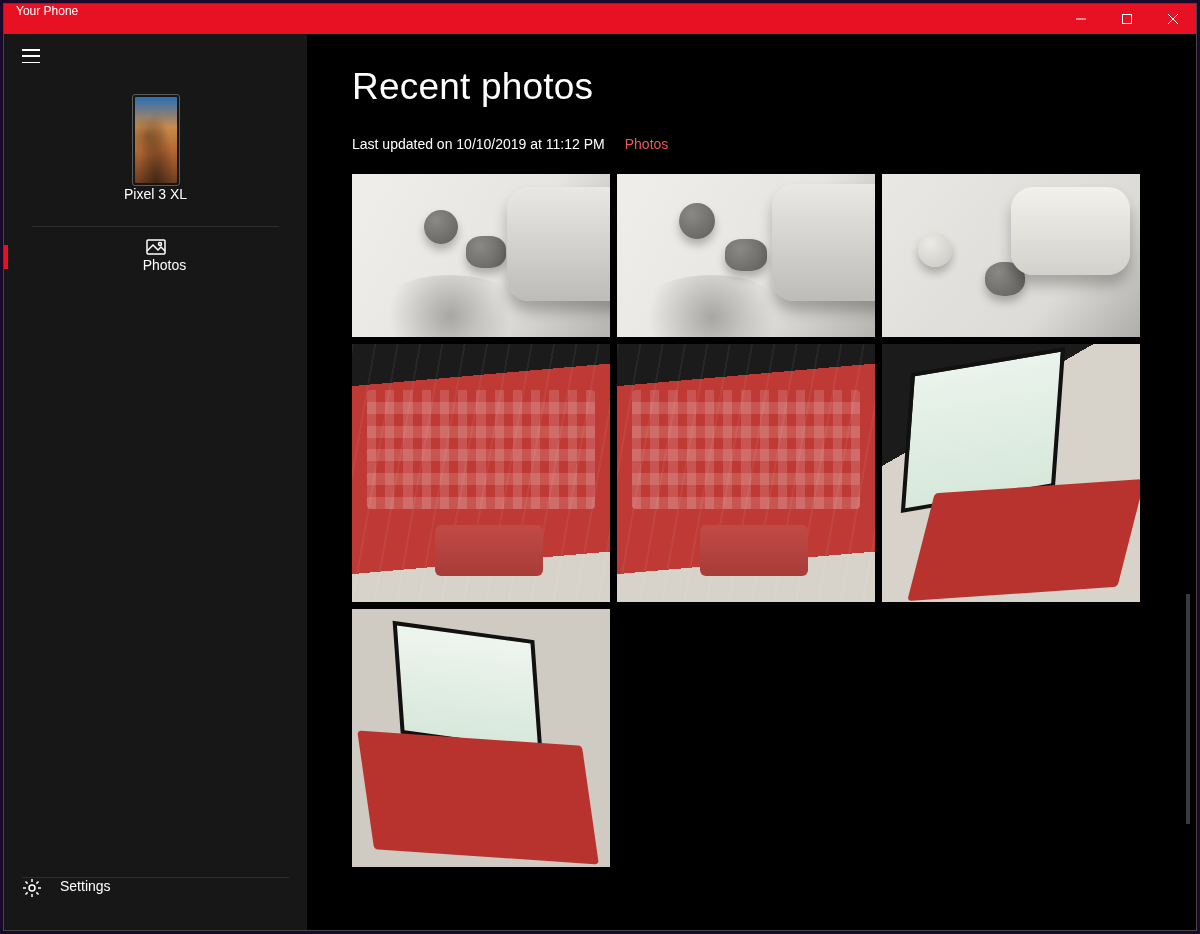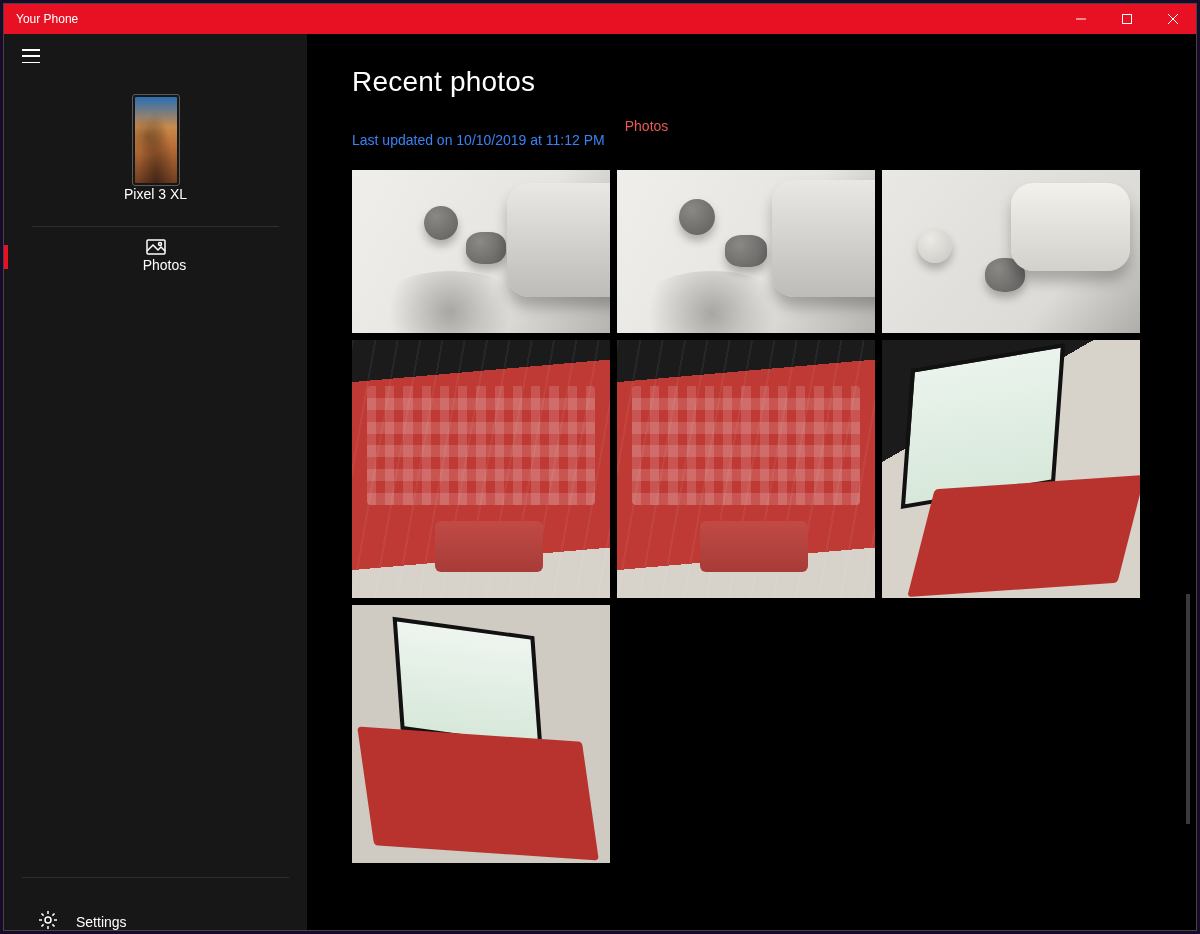--- a/index.html
+++ b/index.html
@@ -17,21 +17,21 @@
     background: #000;
     display: flex;
     flex-direction: column;
     border: 1px solid #444;
   }
   
   .titlebar {
     height: 30px;
     background: #e81123;
     display: flex;
-    align-items: center;
+    align-items: flex-start;
     color: #fff;
     font-size: 12px;
     padding-left: 12px;
   }
   .titlebar-title { flex: 0 0 auto; }
   .titlebar-spacer { flex: 1; }
   .win-btn {
     width: 46px; height: 30px;
     display: flex; align-items: center; justify-content: center;
     color: #fff;
@@ -123,47 +123,47 @@
     border-radius:50%; background:#e81123;
   }
 
   .sidebar-spacer { flex:1; }
   .sidebar-sep {
     margin: 0 18px 0 18px;
     height:1px; background:#2e2e2e;
   }
   .settings-row {
     height: 52px;
-    display:flex; align-items:flex-end;
+    display:flex; align-items:flex-start;
     padding-left: 18px;
-    font-size:14px; color:#fff;margin-left:16px;
+    font-size:14px; color:#fff;
   }
 
   
   .main {
     flex:1;
     background:#000;
     color:#fff;
     padding: 32px 44px 0 44px;
     position: relative;
     display:flex; flex-direction:column;
     min-width:0;
   }
   .page-title {
-    font-size: 28px;
+    font-size: 37px;
     font-weight: 400;
     letter-spacing: 0.2px;
-    margin-bottom: 6px;
+    margin-bottom: 28px;
   }
   .update-row {
     display:flex; align-items:center; gap: 20px;
     font-size:14px;
     margin-bottom: 22px;
   }
-  .update-text { color:#3b82f6;margin-top:28px; }
+  .update-text { color:#ffffff; }
   .refresh-link { color:#e85a55; cursor:pointer; }
 
   
   .photo-grid {
     display:flex; flex-wrap:wrap; gap:7px;
     align-content:flex-start;
   }
   .photo {
     width: 258px; background:#222;
     position:relative; overflow:hidden;

